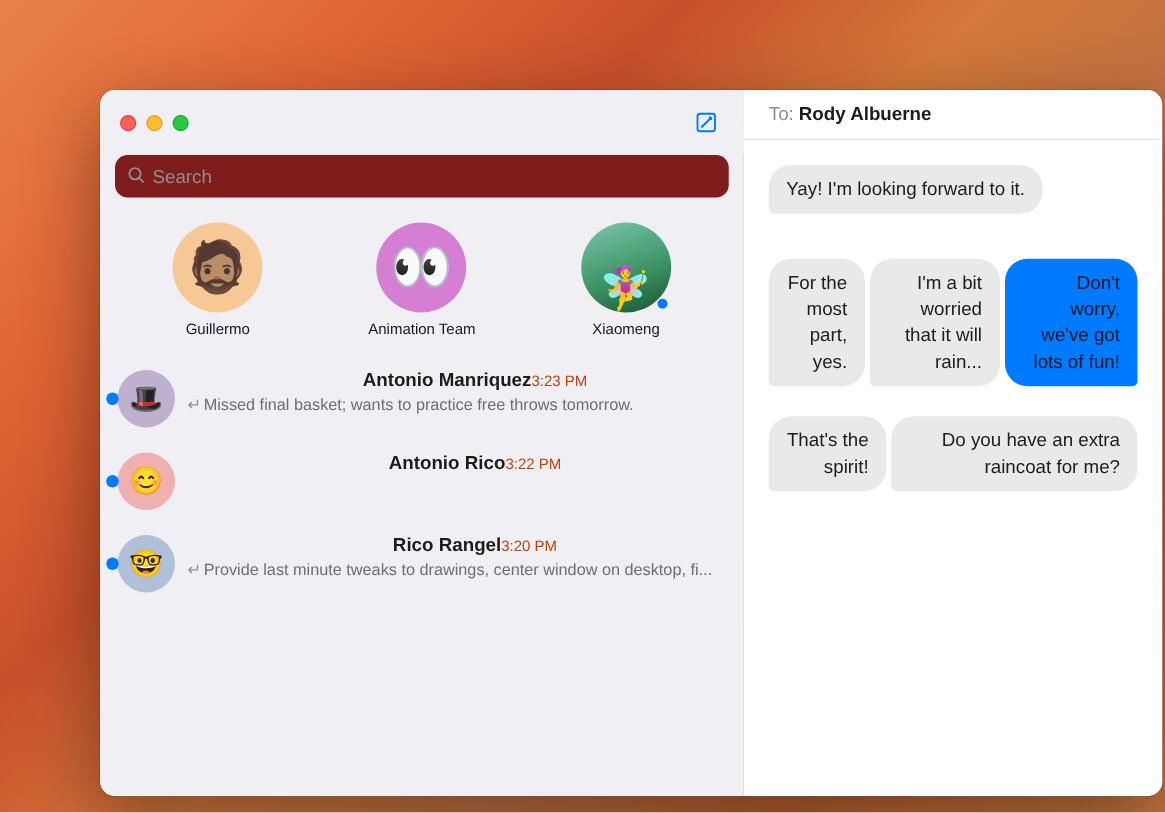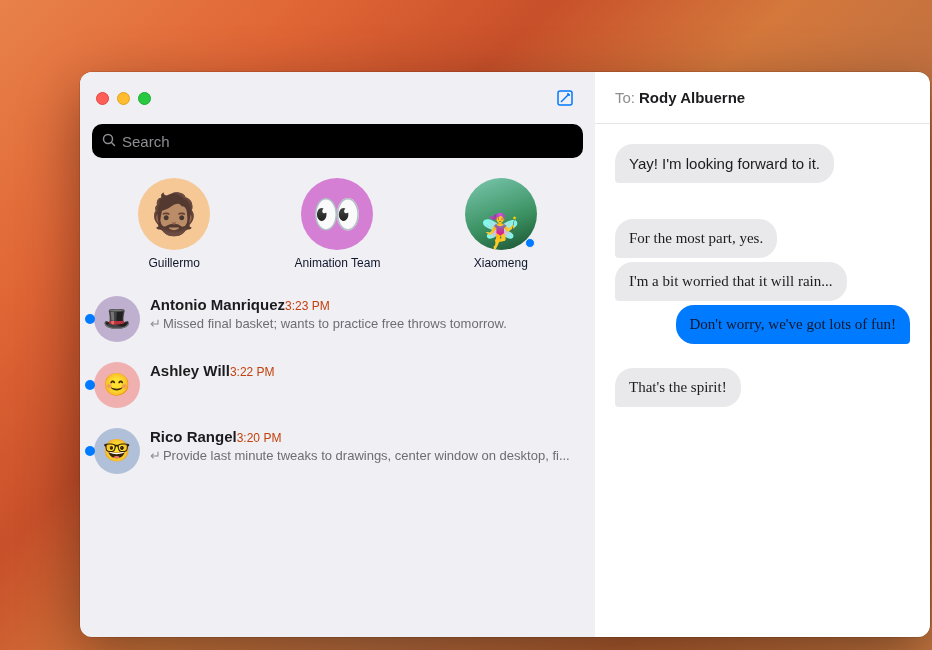--- a/index.html
+++ b/index.html
@@ -74,21 +74,21 @@
       height: 28px;
       display: flex;
       align-items: center;
       justify-content: center;
       cursor: pointer;
       color: #007aff;
     }
 
     .search-bar {
       margin: 0 12px 12px 12px;
-      background: #000000;
+      background: #7f1d1d;
       border-radius: 10px;
       height: 34px;
       display: flex;
       align-items: center;
       padding: 0 10px;
       gap: 6px;
     }
 
     .search-icon-wrap {
       color: #8e8e93;
@@ -200,23 +200,24 @@
       flex-shrink: 0;
     }
 
     .msg-content {
       flex: 1;
       min-width: 0;
     }
 
     .msg-header {
       display: flex;
-      justify-content: flex-start;
+      justify-content: center;
       align-items: baseline;
       margin-bottom: 2px;
+      margin-left: 29px;
     }
 
     .msg-sender {
       font-size: 15px;
       font-weight: 600;
       color: #1c1c1e;
     }
 
     .msg-time {
       font-size: 12px;
@@ -242,21 +243,21 @@
 
     
     .chat-panel {
       flex: 1;
       background: #ffffff;
       display: flex;
       flex-direction: column;
     }
 
     .chat-header {
-      height: 52px;
+      height: 40px;
       padding: 0 20px;
       display: flex;
       align-items: center;
       border-bottom: 1px solid #e5e5ea;
       font-size: 15px;
       color: #1c1c1e;
     }
 
     .chat-to-label {
       color: #8e8e93;
@@ -308,23 +309,22 @@
     }
 
     .bubble.sent {
       background: #007aff;
       color: #0f172a;
       border-bottom-right-radius: 4px;
     }
 
     .bubble-group {
       display: flex;
-      flex-direction: column;
+      flex-direction: row;
       gap: 4px;
-      font-family: Liberation Serif, serif;
     }
   </style>
 </head>
 <body>
 
 <div class="bg"></div>
 
 <div class="window">
 
   <div class="sidebar">
@@ -407,21 +407,21 @@
         </div>
       </div>
 
       <div class="message-item">
         <div class="msg-unread-dot"></div>
         <div class="msg-avatar msg-avatar-ashley">
           <span style="font-size:22px;">😊</span>
         </div>
         <div class="msg-content">
           <div class="msg-header">
-            <span class="msg-sender">Ashley Will</span>
+            <span class="msg-sender">Antonio Rico</span>
             <span class="msg-time">3:22 PM</span>
           </div>
         </div>
       </div>
 
       <div class="message-item">
         <div class="msg-unread-dot"></div>
         <div class="msg-avatar msg-avatar-rigo">
           <span style="font-size:22px;">🤓</span>
         </div>
@@ -465,19 +465,22 @@
           <div class="bubble sent">Don't worry, we've got lots of fun!</div>
         </div>
       </div>
 
       <div style="height: 8px;"></div>
 
       <div class="bubble-group">
         <div class="bubble-row received">
           <div class="bubble received">That's the spirit!</div>
         </div>
+        <div class="bubble-row received">
+          <div class="bubble received">Do you have an extra raincoat for me?</div>
+        </div>
       </div>
 
     </div>
 
   </div>
 
 </div>
 
 </body></html>

